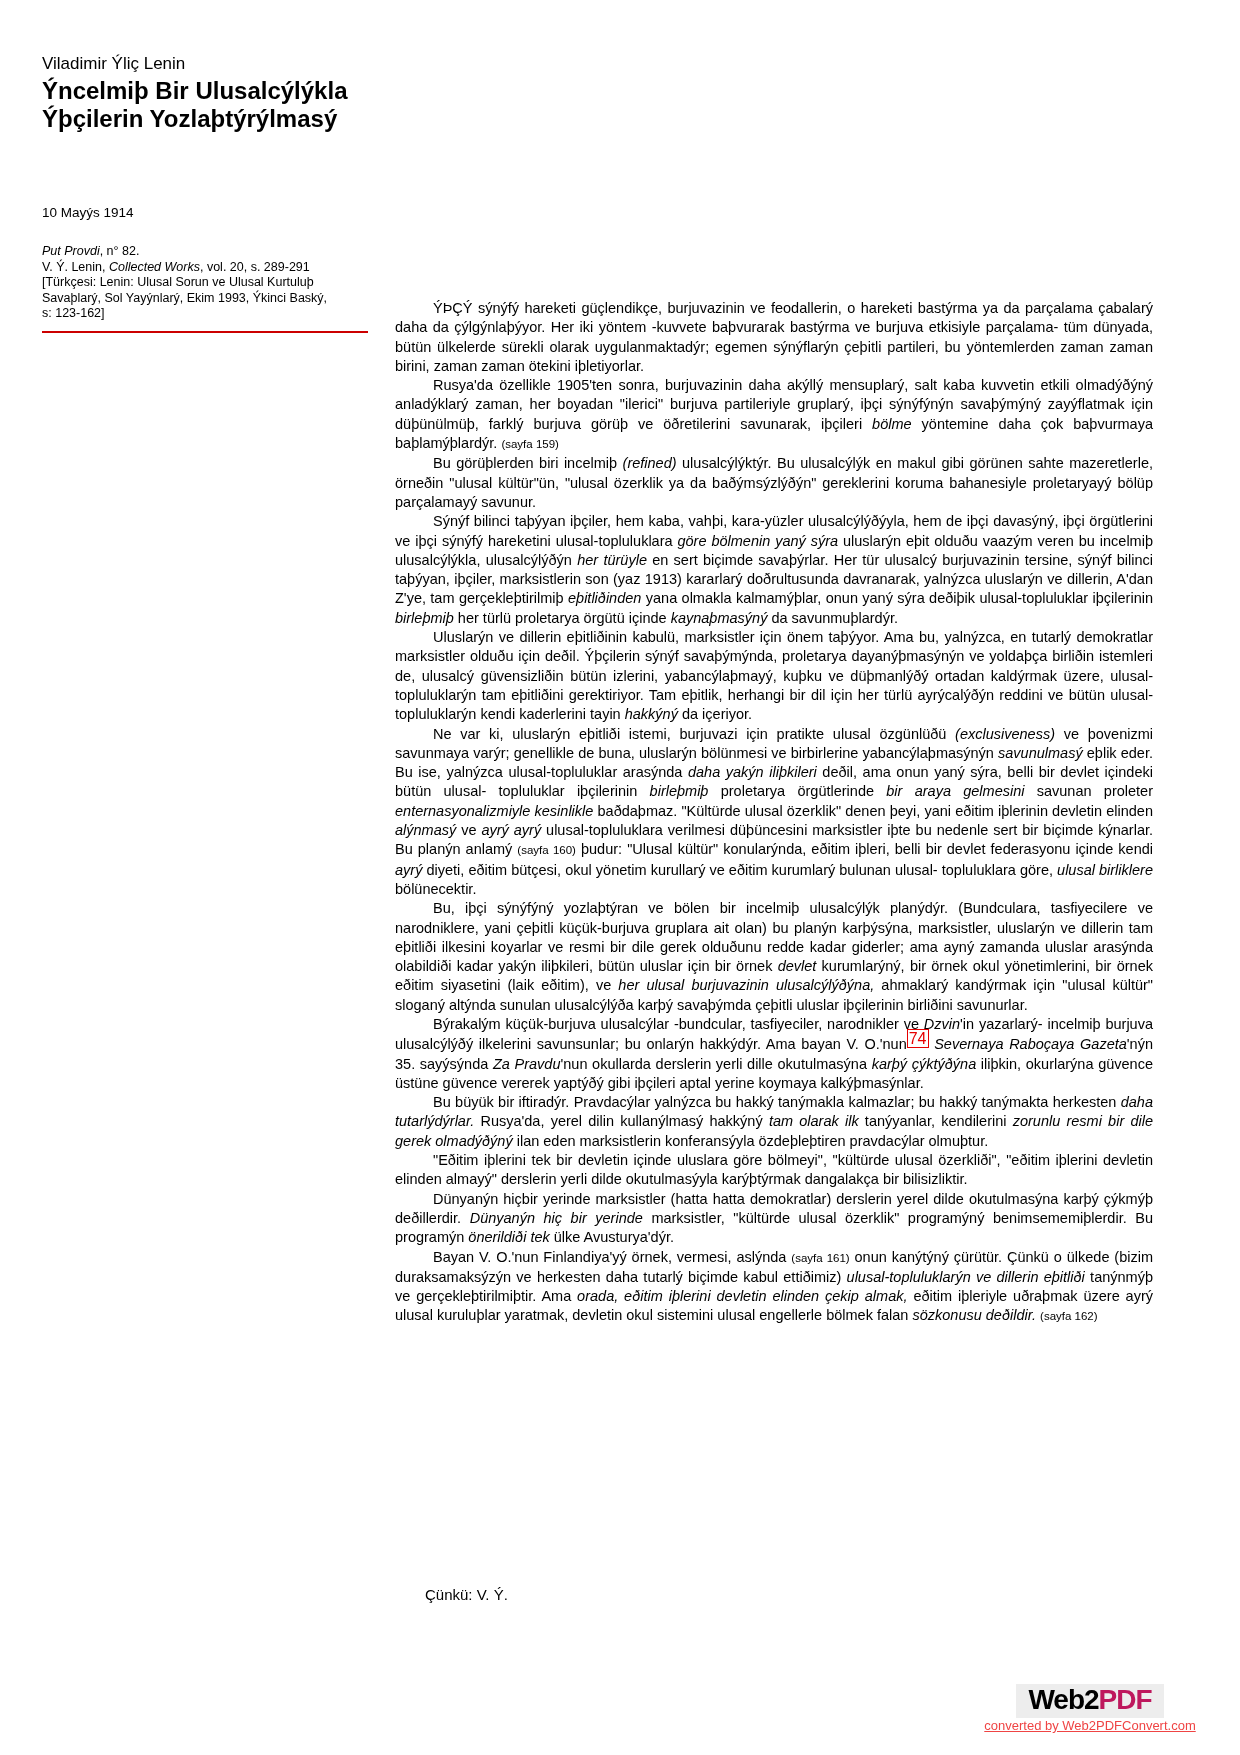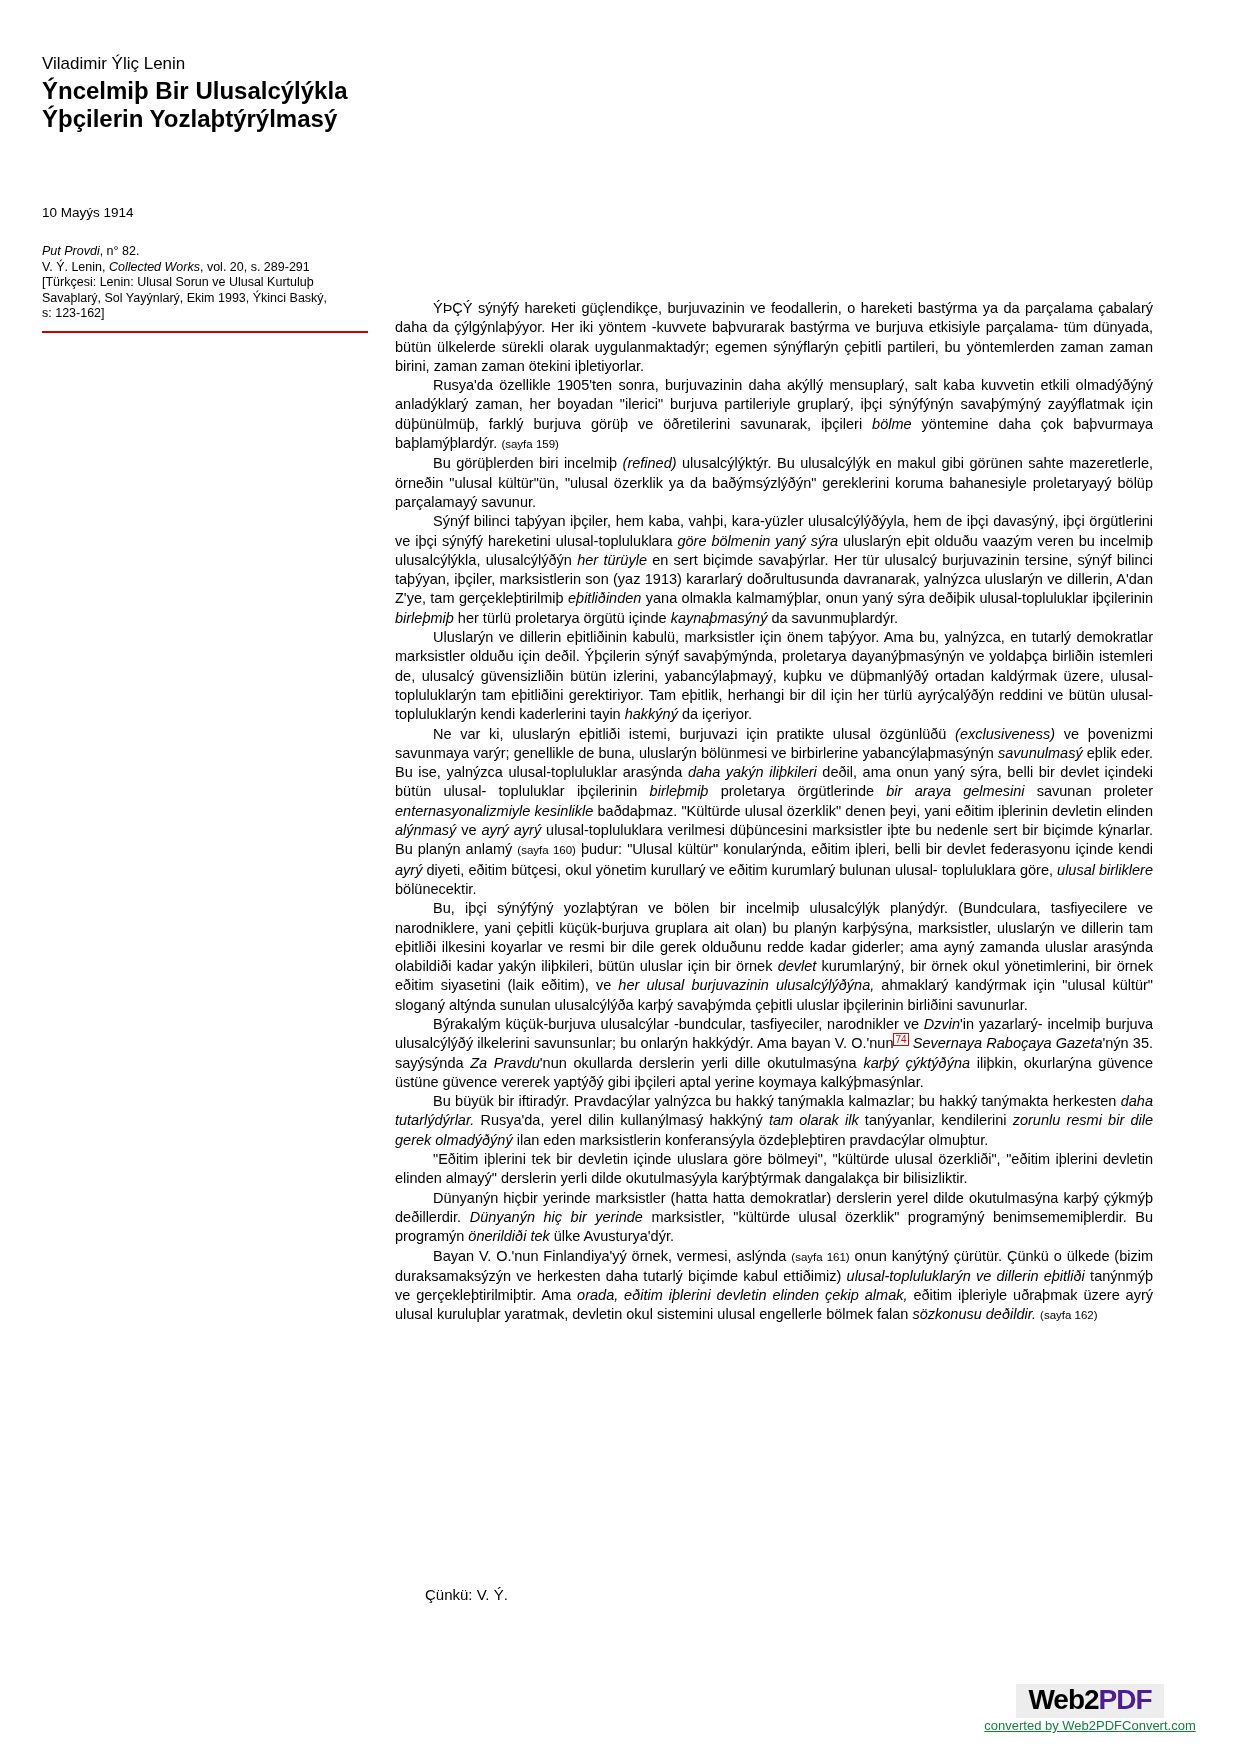--- a/index.html
+++ b/index.html
@@ -22,33 +22,33 @@
 
   .bodycol {
     position:absolute; left:395px; top:299px; width:758px;
     font-size:14.5px; line-height:19.3px; text-align:justify;
   }
   .bp { margin:0; text-indent:38px; }
   .it { font-style:italic; }
   .pg { font-size:11.5px; }
   .fn {
     color:#e60000; border:1px solid #e60000;
-    font-size:10px; line-height:10px; padding:0 1px;
+    font-size:16px; line-height:10px; padding:0 1px;
     vertical-align:5px; cursor:pointer;
   }
 
   .footer { position:absolute; left:425px; top:1566px; font-size:15px; line-height:19.5px; }
   .fline { margin:0; }
   .sig { margin-top:19px; }
 
   .web2pdf { position:absolute; left:966px; top:1684px; width:248px; text-align:center; }
   .logobox { display:inline-block; background:#ededed; padding:0 12px 2px 12px; }
   .w2 { color:#000000; font-weight:bold; font-size:28px; letter-spacing:-1px; }
-  .pdfg { color:#4c1d95; font-weight:bold; font-size:28px; letter-spacing:-1px; }
-  .convlink { display:block; color:#15803d; font-size:13px; text-decoration:underline; margin-top:0; cursor:pointer; }
+  .pdfg { color:#be185d; font-weight:bold; font-size:28px; letter-spacing:-1px; }
+  .convlink { display:block; color:#ef4444; font-size:13px; text-decoration:underline; margin-top:0; cursor:pointer; }
 </style>
 </head>
 <body>
 
 <div class="header">
   <p class="author">Viladimir Ýliç Lenin</p>
   <p class="title-line">Ýncelmiþ Bir Ulusalcýlýkla</p>
   <p class="title-line">Ýþçilerin Yozlaþtýrýlmasý</p>
 </div>
 

